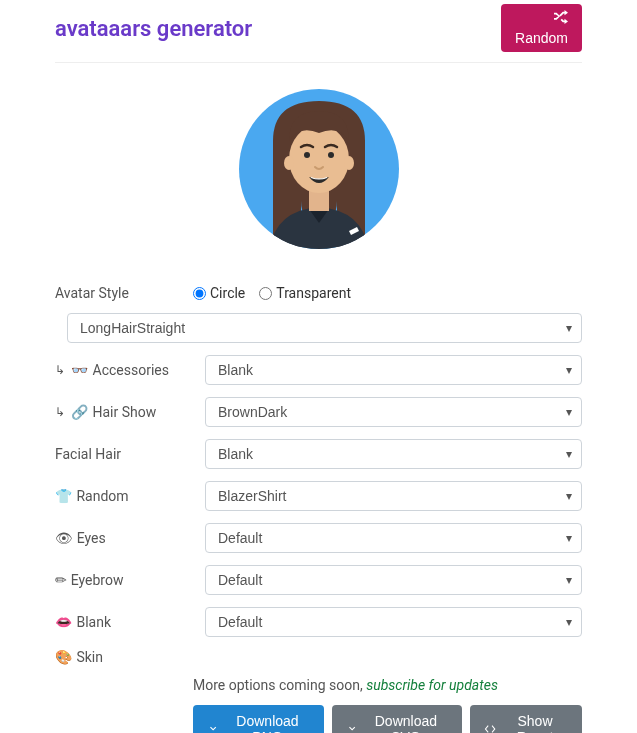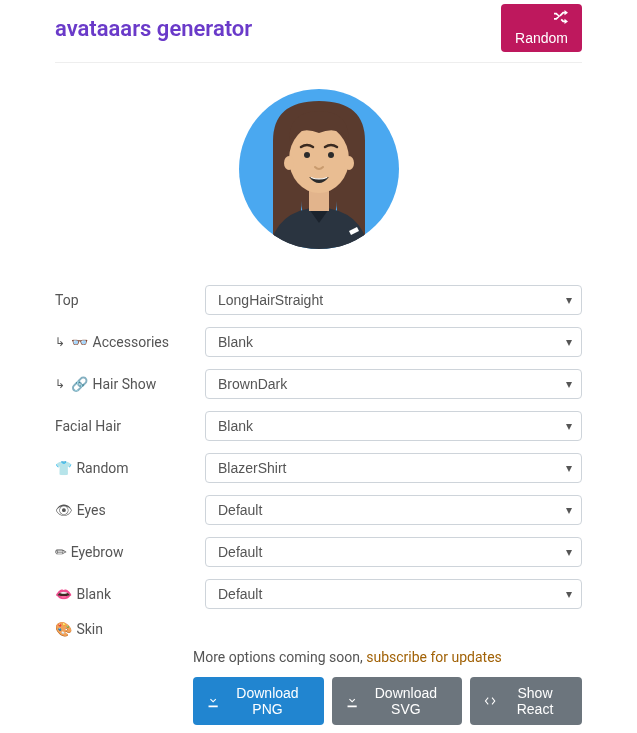--- a/index.html
+++ b/index.html
@@ -90,21 +90,21 @@
     transform: translateY(-50%);
     color: #555;
     font-size: 12px;
     pointer-events: none;
   }
   .more-text {
     margin: 8px 0 12px 138px;
     font-size: 14px;
     color: #555;
   }
-  .more-text a { color: #a16207; text-decoration: none; }
+  .more-text a { color: #15803d; text-decoration: none; font-style: italic; }
   .btn-row {
     margin-left: 138px;
     display: flex;
     gap: 8px;
   }
   .btn {
     border: none;
     color: #fff;
     padding: 8px 14px;
     border-radius: 4px;
@@ -167,26 +167,36 @@
         <circle cx="92" cy="74" r="3" fill="#2b2b2b"></circle>
 
         <path d="M76 86 Q80 90 84 86" stroke="#c99b6e" stroke-width="2" fill="none" stroke-linecap="round"></path>
 
         <path d="M70 96 Q80 108 90 96 Q80 100 70 96 Z" fill="#2b2b2b"></path>
         <path d="M72 96 Q80 99 88 96 L88 97 Q80 100 72 97 Z" fill="#fff"></path>
       </g>
     </svg>
   </div>
 
+  <div class="form-row">
+    <div class="form-label">Avatar Style</div>
+    <div class="form-control-area radio-group">
+      <label>
+        <input type="radio" name="avstyle" checked="" style="">
+        <span>Circle</span>
+      </label>
+      <label>
+        <input type="radio" name="avstyle" style="">
+        <span>Transparent</span>
+      </label>
+    </div>
+  </div>
 
   <div id="fields">
       <div class="form-row">
-        <div class="form-label">
-          <span>Top</span>
-        </div>
         <div class="form-control-area select-wrap"><select class="select"><option>LongHairStraight</option></select></div>
       </div>
       <div class="form-row">
         <div class="form-label">
           <span class="pre">↳</span>
           <span>👓</span>
           <span>Accessories</span>
         </div>
         <div class="form-control-area select-wrap"><select class="select"><option>Blank</option></select></div>
       </div>

